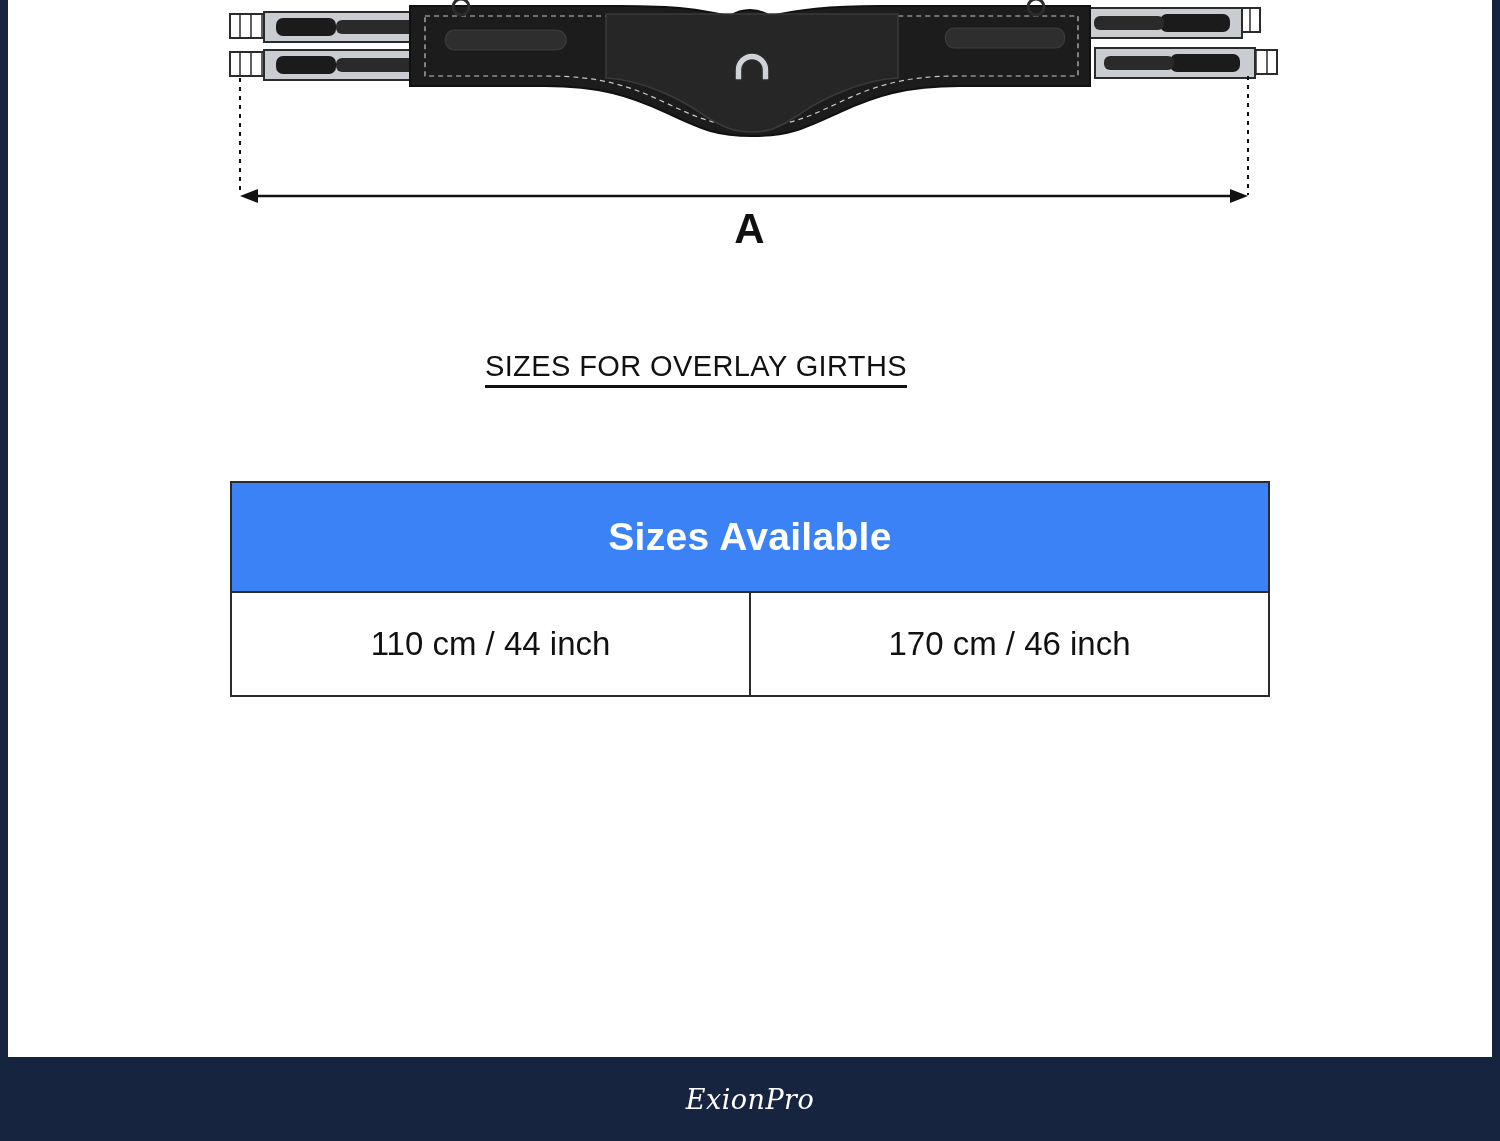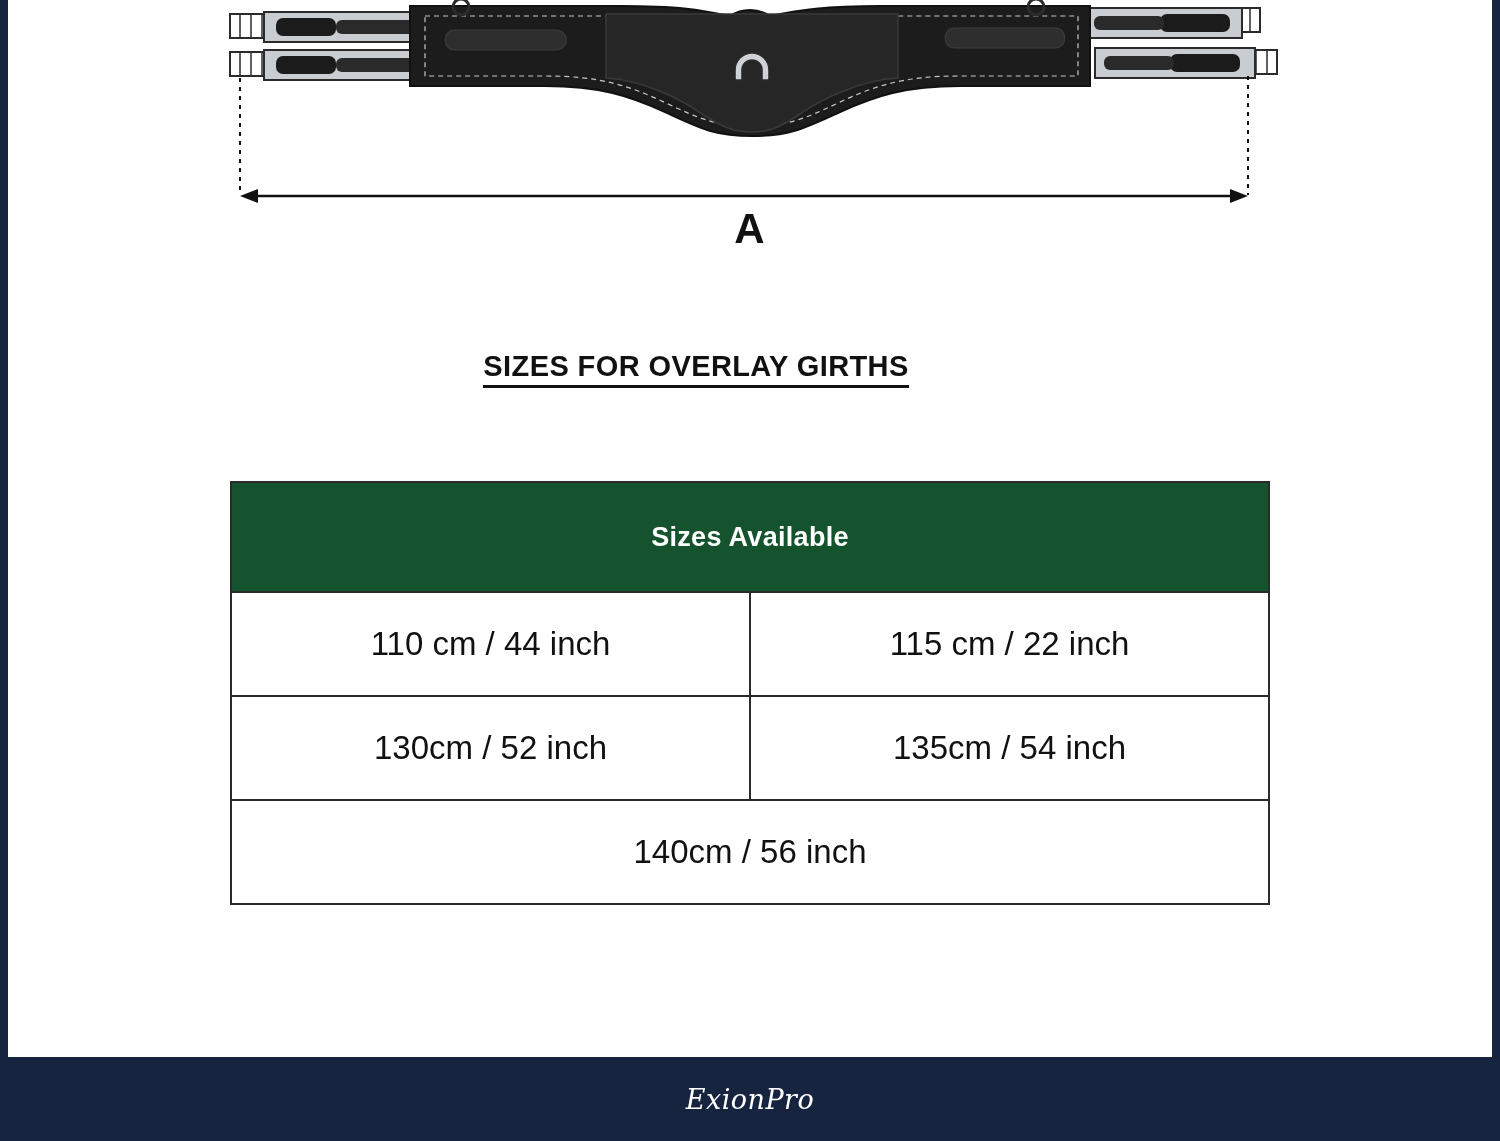--- a/index.html
+++ b/index.html
@@ -51,21 +51,21 @@
     letter-spacing: 1px;
   }
 
   .section-title {
     position: absolute;
     left: 0;
     top: 350px;
     width: 1392px;
     text-align: center;
     font-size: 29px;
-    font-weight: bold;
+    font-weight: normal;
     color: #111111;
     letter-spacing: 0.4px;
   }
   .section-title span {
     border-bottom: 3px solid #111111;
     padding-bottom: 3px;
   }
 
   .size-table {
     position: absolute;
@@ -75,23 +75,23 @@
     border-collapse: collapse;
     table-layout: fixed;
   }
   .size-table th,
   .size-table td {
     border: 2px solid #2b2b2b;
     text-align: center;
     color: #111111;
   }
   .size-table th.header-cell {
-    background: #14532d;
+    background: #3b82f6;
     color: #ffffff;
-    font-size: 27px;
+    font-size: 39px;
     font-weight: bold;
     height: 106px;
     letter-spacing: 0.3px;
   }
   .size-table td.size-cell {
     font-size: 33px;
     height: 100px;
     font-weight: normal;
     border-radius: 25px;
   }
@@ -230,28 +230,21 @@
 
   <table class="size-table">
     <thead>
       <tr>
         <th class="header-cell" colspan="2">Sizes Available</th>
       </tr>
     </thead>
     <tbody>
       <tr>
         <td class="size-cell">110 cm / 44 inch</td>
-        <td class="size-cell">115 cm / 22 inch</td>
-      </tr>
-      <tr>
-        <td class="size-cell">130cm / 52 inch</td>
-        <td class="size-cell">135cm / 54 inch</td>
-      </tr>
-      <tr>
-        <td class="size-cell-wide" colspan="2">140cm / 56 inch</td>
+        <td class="size-cell">170 cm / 46 inch</td>
       </tr>
     </tbody>
   </table>
 
   <div class="footer">
     <div class="brand">ExionPro</div>
   </div>
 
 </div>
 

